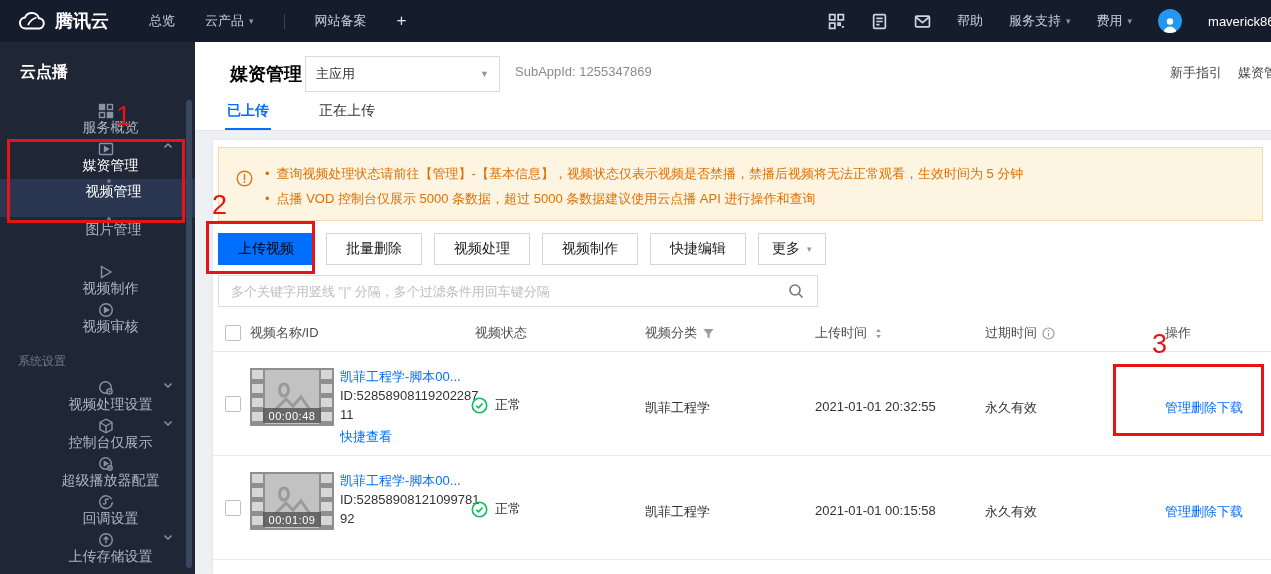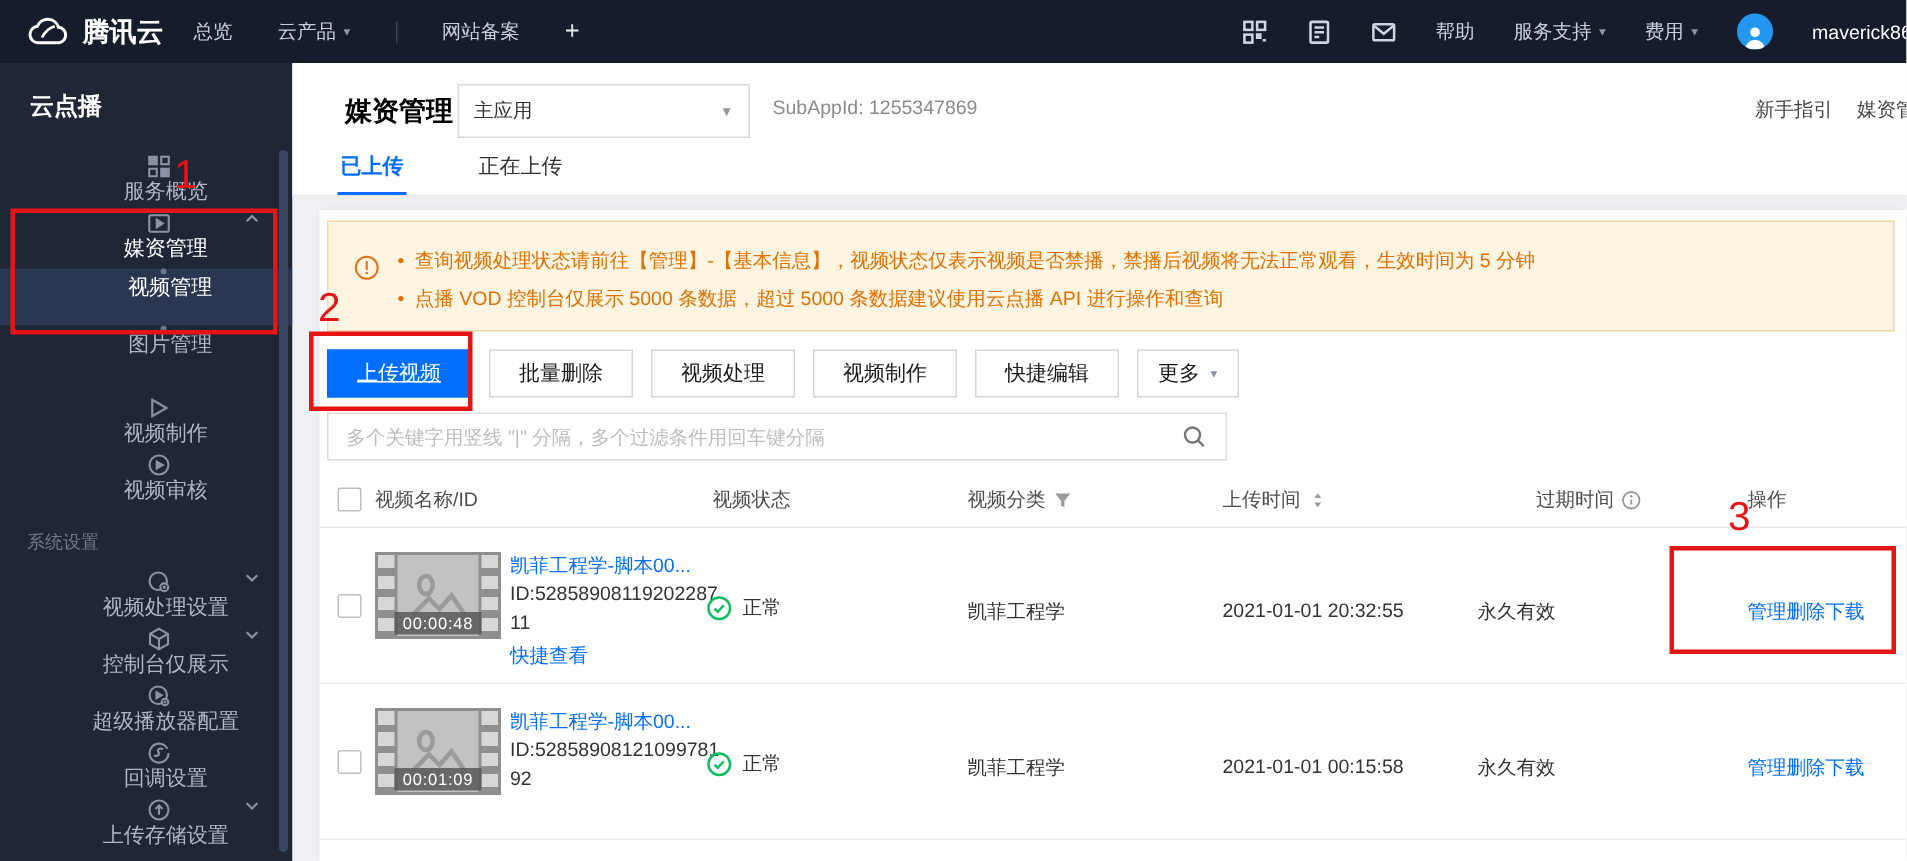--- a/index.html
+++ b/index.html
@@ -3,21 +3,21 @@
 <meta charset="utf-8">
 <style>
   * { margin:0; padding:0; box-sizing:border-box; }
   html,body { width:1271px; height:574px; overflow:hidden; }
   body { position:relative; font-family:"Liberation Sans","DejaVu Sans",sans-serif; background:#eef0f4; color:#333; }
   svg { display:block; }
 
   
   .topbar { position:absolute; top:0; left:0; right:0; height:42px; background:#151c2b; display:flex; align-items:center; color:#c9cfda; font-size:13px; z-index:10; }
   .logo { display:flex; align-items:center; gap:9px; margin-left:18px; color:#fff; font-size:18px; font-weight:bold; cursor:pointer; }
-  .top-nav { display:flex; align-items:center; gap:30px; margin-left:20px; }
+  .top-nav { display:flex; align-items:center; gap:30px; margin-left:40px; }
   .top-nav-item { cursor:pointer; display:flex; align-items:center; gap:5px; white-space:nowrap; }
   .caret { font-size:9px; color:#8b93a5; }
   .vdiv { width:1px; height:15px; background:#3b4358; }
   .topbar-right { position:absolute; left:828px; top:0; height:42px; display:flex; align-items:center; gap:26px; white-space:nowrap; }
   .top-icon { width:17px; height:17px; color:#cfd5e0; cursor:pointer; }
   .avatar { width:24px; height:24px; border-radius:50%; background:#2397f0; display:flex; align-items:flex-end; justify-content:center; overflow:hidden; cursor:pointer; }
   .username { color:#fff; cursor:pointer; }
 
   
   .sidebar { position:absolute; top:42px; left:0; width:195px; bottom:0; background:#1f2636; color:#aeb6c4; font-size:14px; }
@@ -52,36 +52,36 @@
 
   
   .banner { position:absolute; left:5px; right:8px; top:7px; height:74px; background:#fdf4e2; border:1px solid #f1d9a9; color:#e17000; font-size:13px; }
   .banner-icon { position:absolute; left:17px; top:22px; width:17px; height:17px; color:#e37318; }
   .banner-lines { margin:13px 0 0 46px; line-height:25px; }
   .blt { margin-right:7px; }
 
   
   .toolbar { position:absolute; left:5px; top:93px; display:flex; gap:12px; }
   .btn { height:32px; padding:0 19px; display:flex; align-items:center; font-size:14px; background:#fff; border:1px solid #d5d5d5; color:#1a1a1a; cursor:pointer; white-space:nowrap; }
-  .btn.primary { background:#006eff; border-color:#006eff; color:#ffffff;text-decoration:underline; }
+  .btn.primary { background:#006eff; border-color:#006eff; color:#000000; }
   .btn.more { padding:0 13px; gap:7px; }
 
   
   .search { position:absolute; left:5px; top:135px; width:600px; height:32px; border:1px solid #dcdcdc; background:#fff; display:flex; align-items:center; }
   .search input { flex:1; border:0; outline:0; padding:0 12px; font-size:13px; color:#333; background:transparent; font-family:inherit; }
   .search input::placeholder { color:#bdbdbd; }
   .search-icon { width:16px; height:16px; margin-right:13px; color:#777; cursor:pointer; flex:none; }
 
   
   .table { position:absolute; left:0; right:0; top:175px; bottom:0; }
   .thead { position:relative; height:37px; border-bottom:1px solid #e8e8e8; font-size:13px; color:#4d4d4d; }
   .hcell { position:absolute; top:50%; transform:translateY(-50%); display:flex; align-items:center; gap:5px; white-space:nowrap; }
   .checkbox { width:16px; height:16px; border:1px solid #bfbfbf; border-radius:2px; background:#fff; cursor:pointer; }
   .hicon { width:13px; height:13px; color:#9a9a9a; cursor:pointer; }
-  .pos-chk { left:12px; } .pos-name { left:37px; } .pos-status { left:262px; } .pos-cat { left:432px; } .pos-time { left:602px; } .pos-exp { left:772px;margin-left:39px; } .pos-act { left:952px; }
+  .pos-chk { left:12px; } .pos-name { left:37px; } .pos-status { left:262px; } .pos-cat { left:432px; } .pos-time { left:602px; } .pos-exp { left:772px; } .pos-act { left:952px; }
 
   .trow { position:relative; height:104px; border-bottom:1px solid #ececec; font-size:13px; color:#333; }
   .row-chk { position:absolute; left:12px; top:44px; }
   .thumb { position:absolute; left:37px; top:16px; width:84px; height:58px; background:#8f8f8f; cursor:pointer; }
   .film { position:absolute; top:2px; bottom:2px; width:11px; background:repeating-linear-gradient(to bottom,#d7d7d7 0 9px,#8f8f8f 9px 14px); }
   .film.l { left:2px; } .film.r { right:2px; }
   .thumb .inner { position:absolute; left:15px; right:15px; top:2px; bottom:2px; background:#c2c2c2; display:flex; align-items:center; justify-content:center; }
   .ph-icon { width:38px; height:30px; color:#9a9a9a; }
   .duration { position:absolute; left:13px; right:13px; bottom:3px; height:15px; background:rgba(88,88,88,.85); color:#fff; font-size:11px; display:flex; align-items:center; justify-content:center; letter-spacing:.5px; }
   .name-cell { position:absolute; left:127px; top:15px; width:140px; line-height:19px; }

